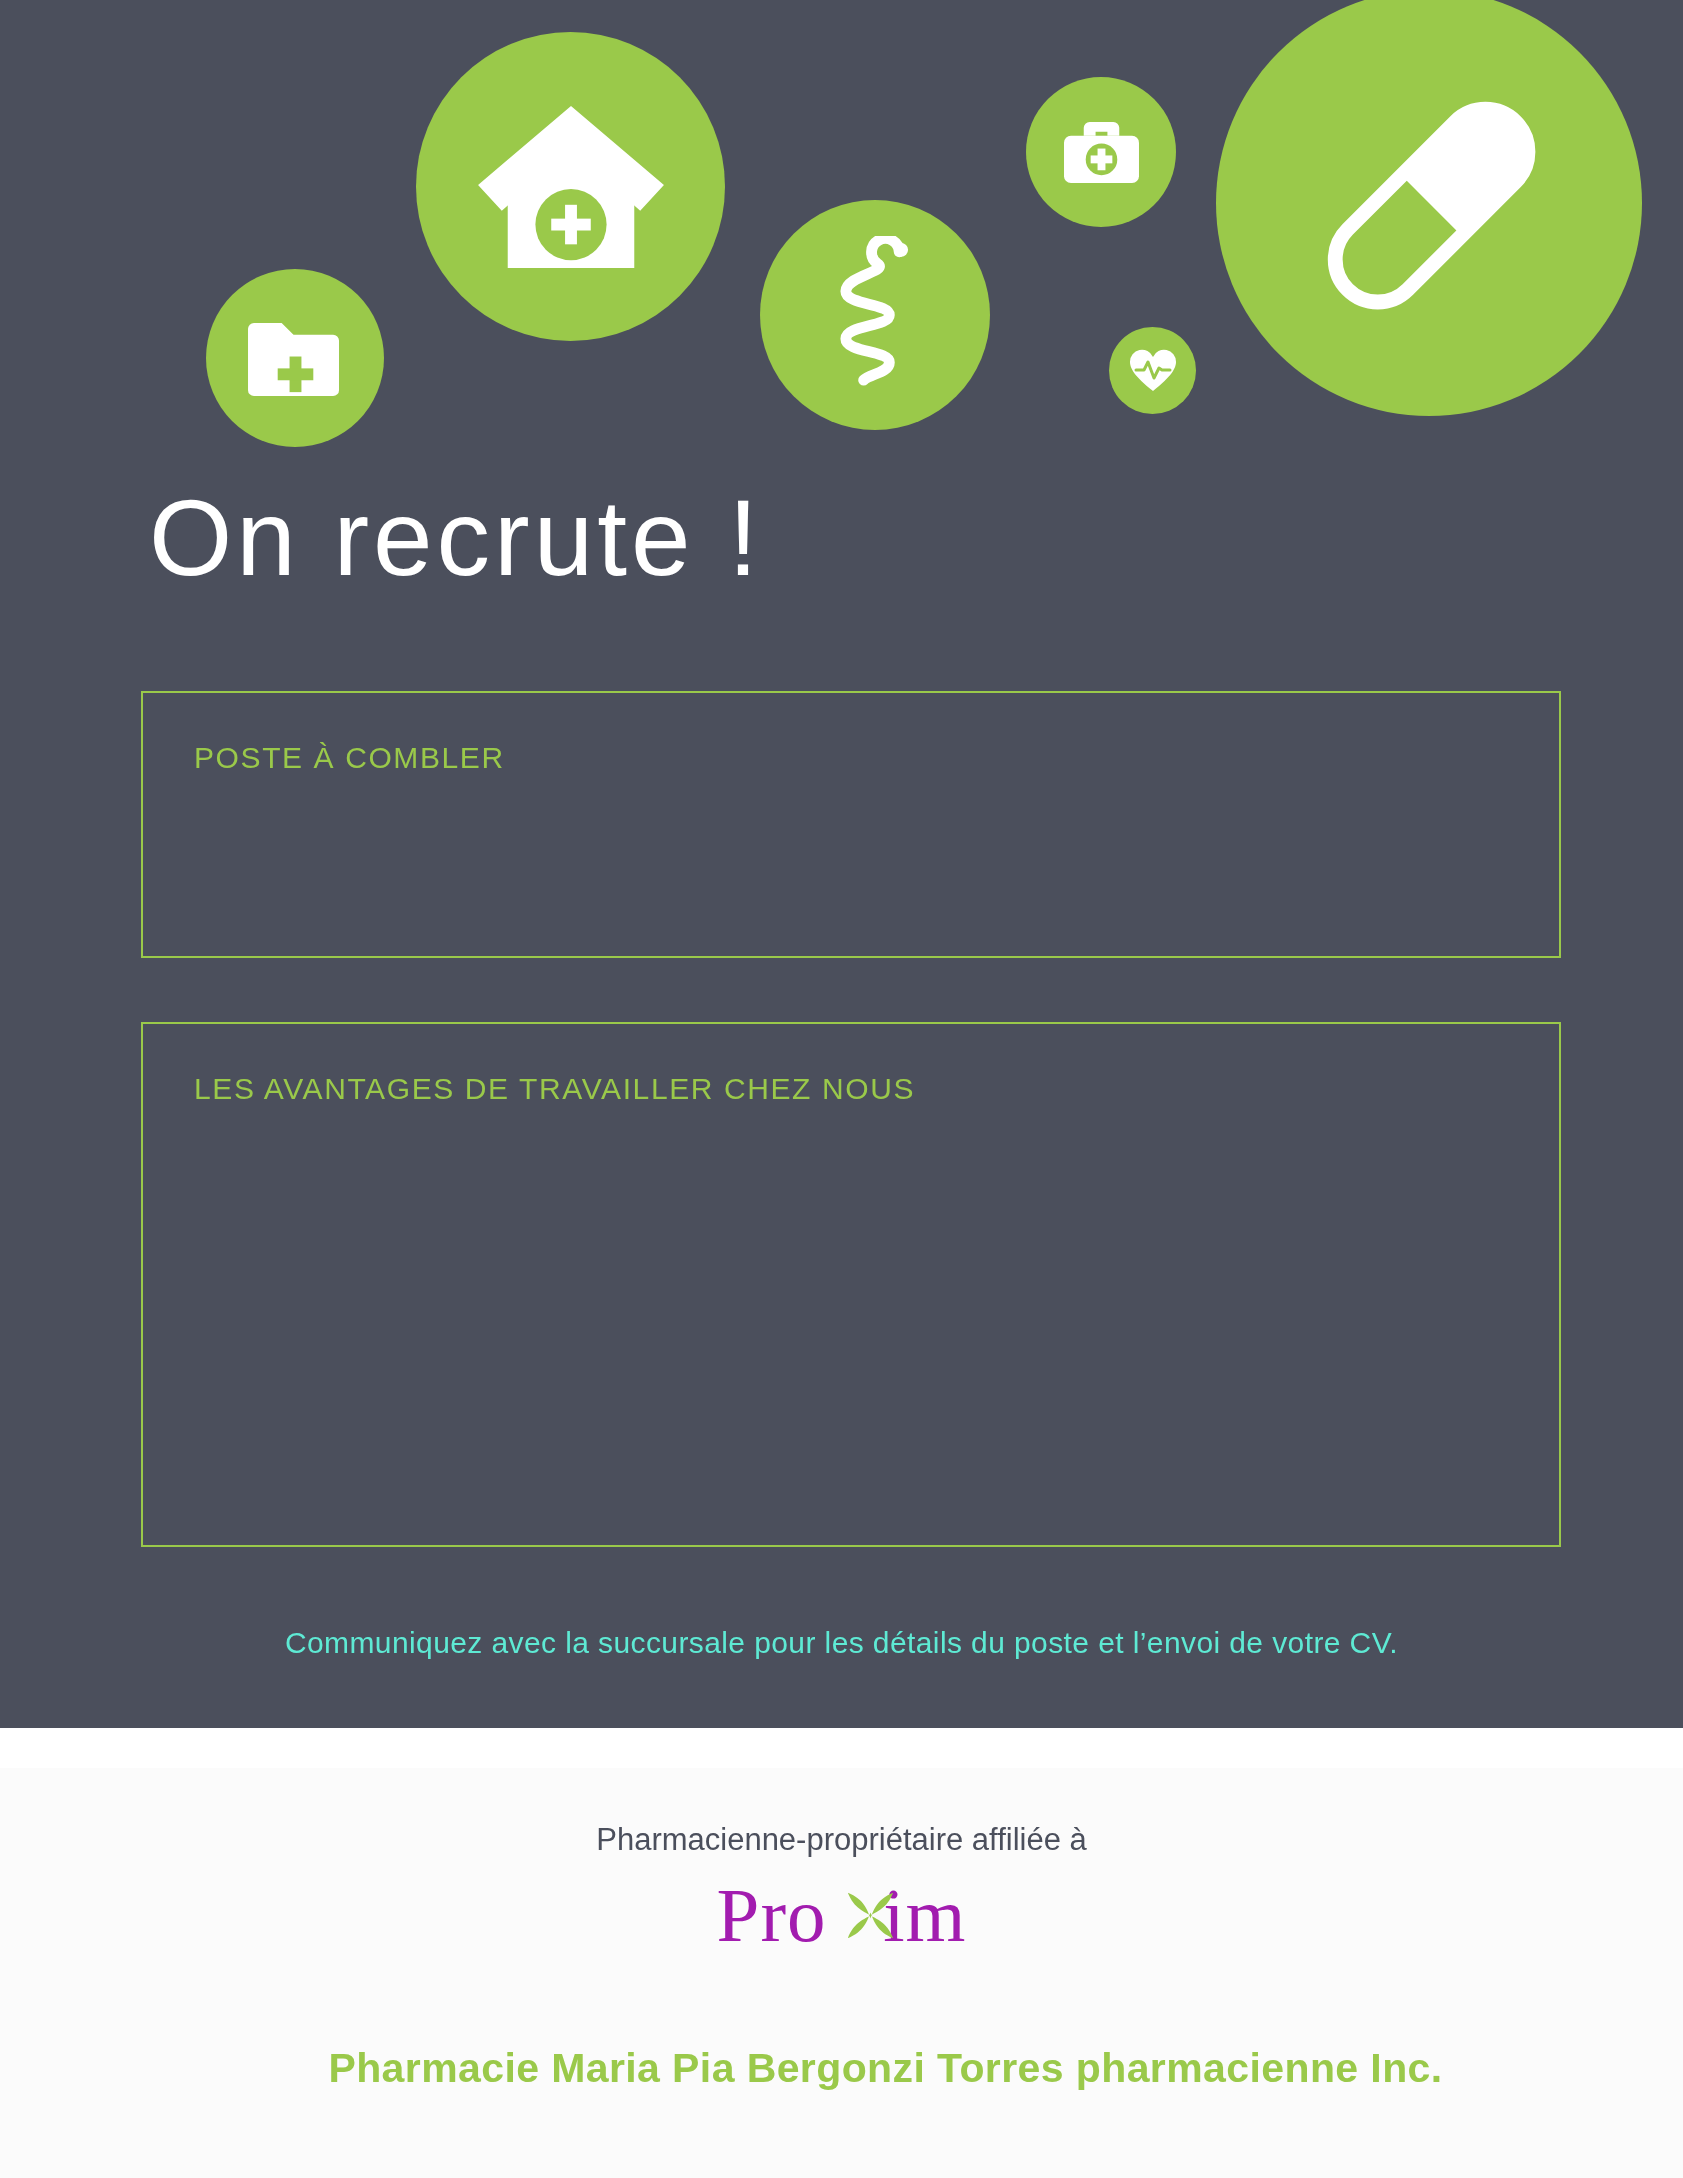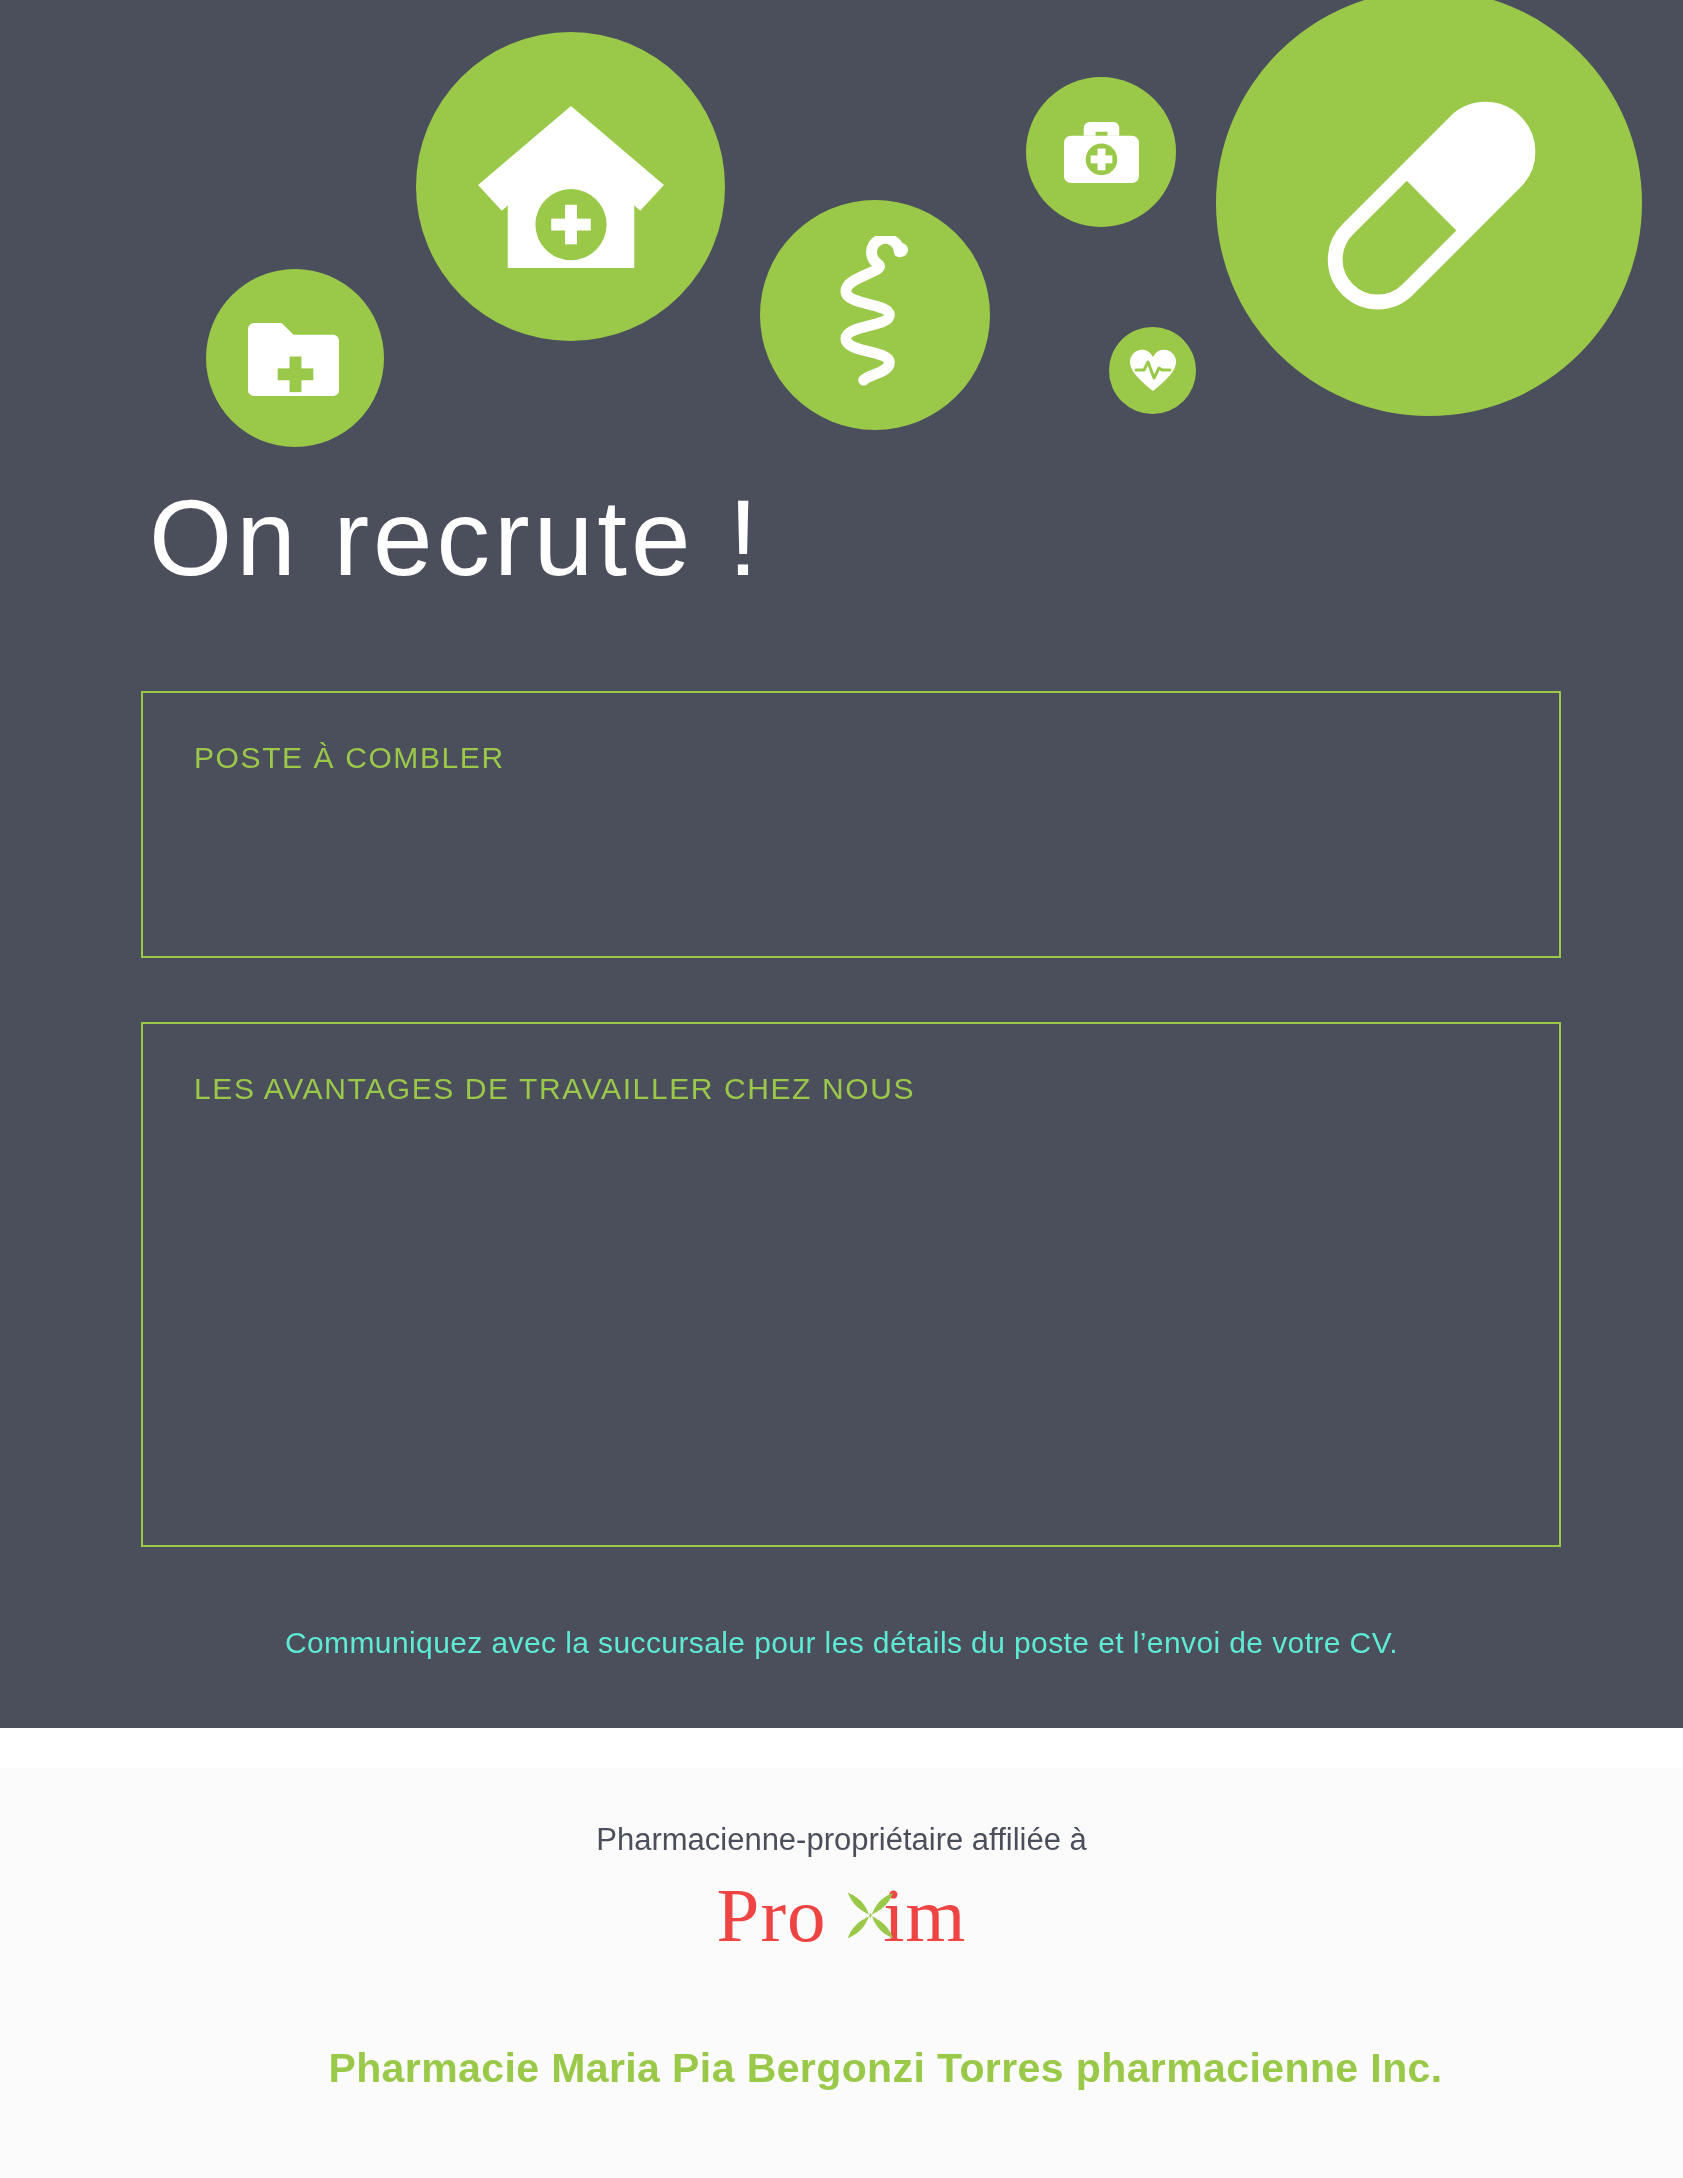--- a/index.html
+++ b/index.html
@@ -128,21 +128,21 @@
     width: 1683px;
     text-align: center;
   }
   .proxim-wrap {
     display: inline-block;
     position: relative;
   }
   .proxim-text {
     font-family: "Liberation Serif", serif;
     font-size: 77px;
-    color: #ef4444;
+    color: #a21caf;
     letter-spacing: 1px;
     line-height: 1;
   }
   .proxim-x {
     position: absolute;
     left: 123px;
     top: 8px;
     width: 61px;
     height: 61px;
   }

